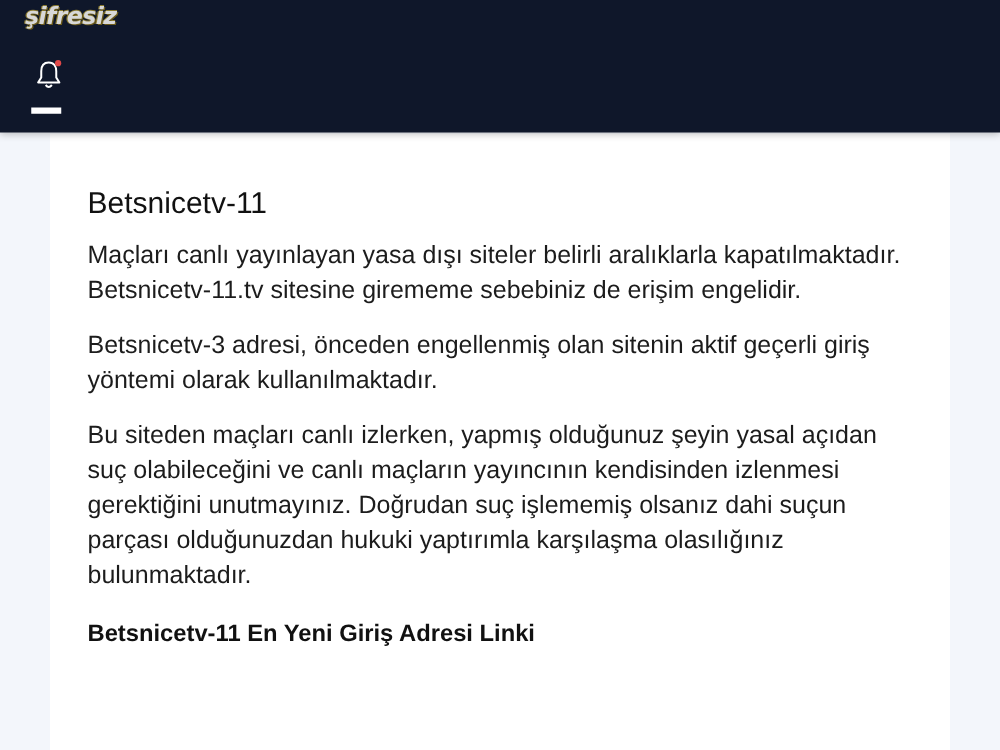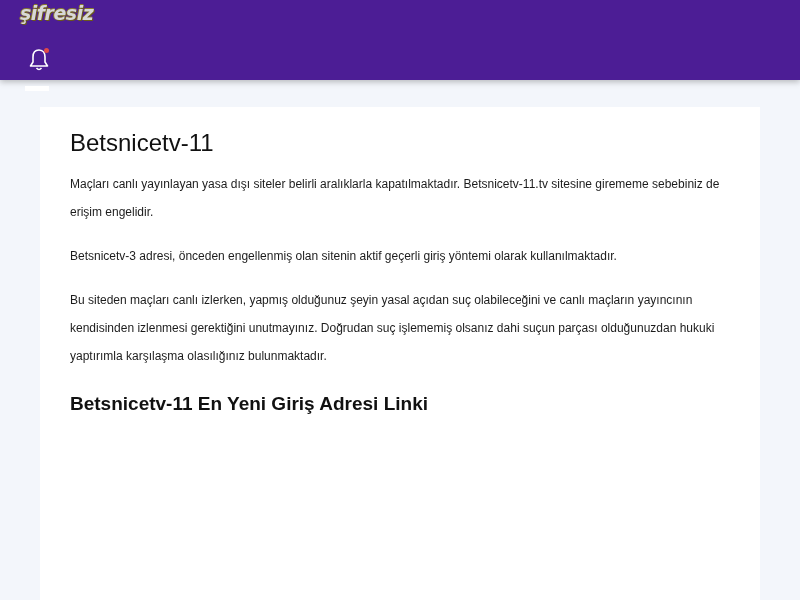--- a/index.html
+++ b/index.html
@@ -4,22 +4,22 @@
   <style>
     * { box-sizing: border-box; margin: 0; padding: 0; }
     html, body { width: 800px; height: 600px; overflow: hidden; }
     body {
       background: #f3f6fb;
       font-family: "Liberation Sans", sans-serif;
       color: #1a1a1a;
       position: relative;
     }
     .header {
-      position: absolute; left: 0; top: 0; width: 800px; height: 80px;
-      background: #4c1d95;
+      position: absolute; left: 0; top: 0; width: 800px; height: 106px;
+      background: #0f172a;
       box-shadow: 0 2px 6px rgba(0,0,0,0.25);
       z-index: 2;
     }
     .logo {
       position: absolute; left: 20px; top: 2px; width: 145px; height: 38px;
     }
     .logo-top {
       position: absolute; left: 0; top: 0;
       font-family: "DejaVu Sans", sans-serif;
       font-weight: bold; font-style: italic;
@@ -44,28 +44,28 @@
       position: absolute; left: 44px; top: 48px; width: 5px; height: 5px;
       border-radius: 50%; background: #e04848;
     }
     .menu-toggle {
       position: absolute; left: 25px; top: 86px; width: 24px; height: 5px;
       background: #ffffff; cursor: pointer;
     }
     .content {
       position: absolute; left: 40px; top: 107px; width: 720px; height: 493px;
       background: #ffffff;
-      padding: 20px 30px 0 30px;
+      padding: 40px 30px 0 30px;
     }
     .title {
       font-size: 24px; font-weight: normal; color: #111;
       line-height: 32px; margin-bottom: 11px;
     }
     .para {
-      font-size: 12px; line-height: 28px; color: #1c1c1c;
+      font-size: 20px; line-height: 28px; color: #1c1c1c;
       margin-bottom: 16px;
     }
     .subtitle {
       font-size: 19px; font-weight: bold; color: #111;
       line-height: 28px; margin-top: 20px;
     }
   </style>
 </head>
 <body>
 

